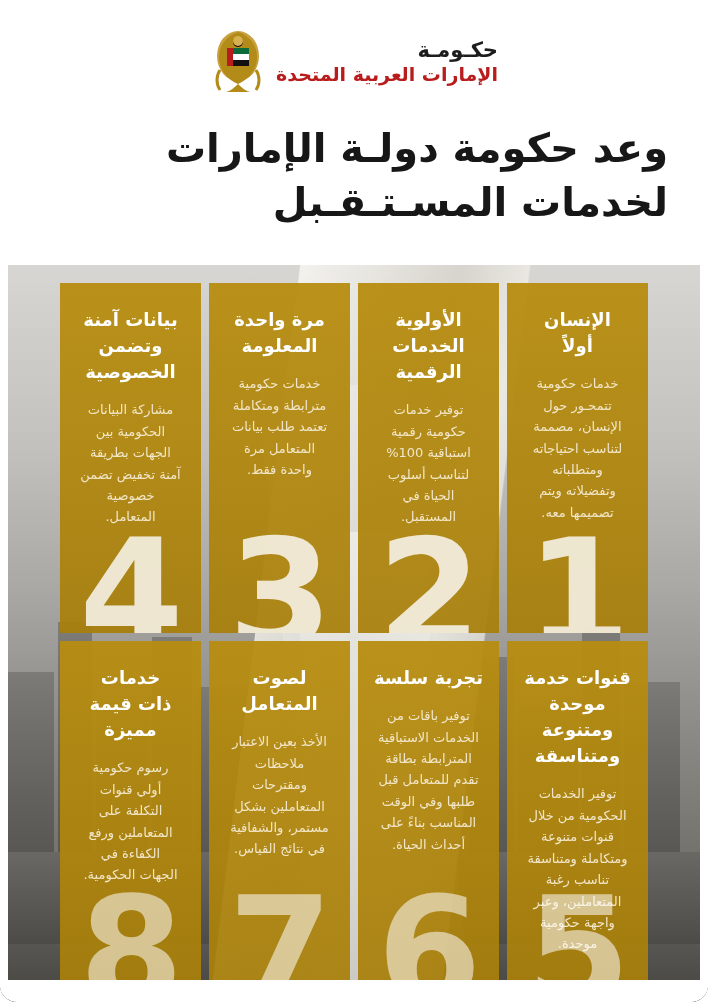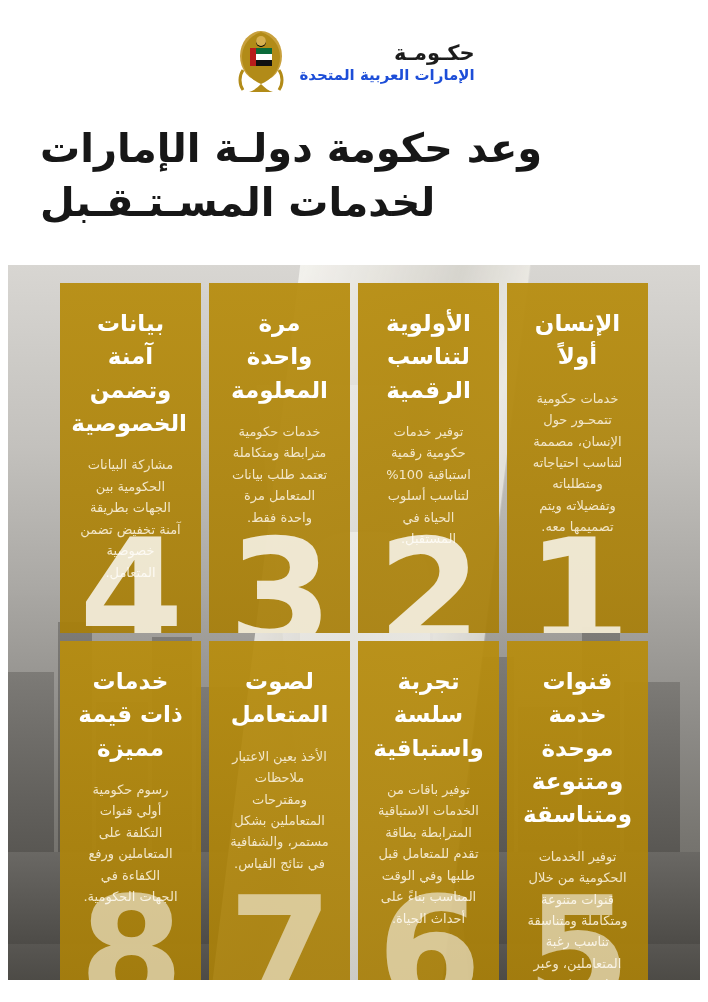--- a/index.html
+++ b/index.html
@@ -9,20 +9,21 @@
     overflow: hidden;
     background: #ffffff;
     font-family: "DejaVu Sans", sans-serif;
   }
   .poster {
     position: relative;
     width: 708px;
     height: 1002px;
     background: #ffffff;
     overflow: hidden;
+    border-radius: 17px;
   }
 
   
   .header {
     position: absolute;
     top: 0; left: 0;
     width: 708px;
     height: 265px;
     background: #ffffff;
     z-index: 5;
@@ -46,27 +47,27 @@
     line-height: 1.25;
     direction: rtl;
   }
   .gov-text .l1 {
     font-size: 21px;
     font-weight: bold;
     color: #1c1c1c;
     letter-spacing: 1px;
   }
   .gov-text .l2 {
-    font-size: 15px;
-    font-weight: bold;
-    color: #1d4ed8;
+    font-size: 19px;
+    font-weight: bold;
+    color: #b91c1c;
   }
   .main-title {
     margin-top: 24px;
-    text-align: left;
+    text-align: right;
     direction: rtl;
     color: #171717;
     font-weight: bold;
     font-size: 40px;
     line-height: 1.34;
     letter-spacing: 0.5px;
     padding: 0 40px;
   }
   .main-title .ln { display: block; white-space: nowrap; }
 
@@ -149,21 +150,21 @@
     background: rgba(178,136,13,0.92);
     background: linear-gradient(180deg, rgba(183,141,16,0.95) 0%, rgba(168,127,10,0.93) 100%);
     padding: 24px 14px 8px 14px;
     overflow: hidden;
     direction: rtl;
     text-align: center;
   }
   .card-title {
     color: #ffffff;
     font-weight: bold;
-    font-size: 23px;
+    font-size: 18px;
     line-height: 1.45;
     margin-bottom: 14px;
   }
   .card-desc {
     color: #f2e6c8;
     font-size: 13px;
     line-height: 1.65;
     padding: 0 6px;
   }
   .card-num {
@@ -258,21 +259,21 @@
         <div>الإنسان</div>
         <div>أولاً</div>
       </div>
       <div class="card-desc">خدمات حكومية تتمحـور حول الإنسان، مصممة لتناسب احتياجاته ومتطلباته وتفضيلاته ويتم تصميمها معه.</div>
       <div class="card-num">1</div>
     </div>
 
     <div class="card">
       <div class="card-title">
         <div>الأولوية</div>
-        <div>لتناسب</div>
+        <div>الخدمات</div>
         <div>الرقمية</div>
       </div>
       <div class="card-desc">توفير خدمات حكومية رقمية استباقية 100% لتناسب أسلوب الحياة في المستقبل.</div>
       <div class="card-num">2</div>
     </div>
 
     <div class="card">
       <div class="card-title">
         <div>مرة واحدة</div>
         <div>المعلومة</div>
@@ -298,21 +299,20 @@
         <div>ومتنوعة</div>
         <div>ومتناسقة</div>
       </div>
       <div class="card-desc">توفير الخدمات الحكومية من خلال قنوات متنوعة ومتكاملة ومتناسقة تناسب رغبة المتعاملين، وعبر واجهة حكومية موحدة.</div>
       <div class="card-num">5</div>
     </div>
 
     <div class="card row2">
       <div class="card-title">
         <div>تجربة سلسة</div>
-        <div>واستباقية</div>
       </div>
       <div class="card-desc">توفير باقات من الخدمات الاستباقية المترابطة بطاقة تقدم للمتعامل قبل طلبها وفي الوقت المناسب بناءً على أحداث الحياة.</div>
       <div class="card-num">6</div>
     </div>
 
     <div class="card row2">
       <div class="card-title">
         <div>لصوت</div>
         <div>المتعامل</div>
       </div>

